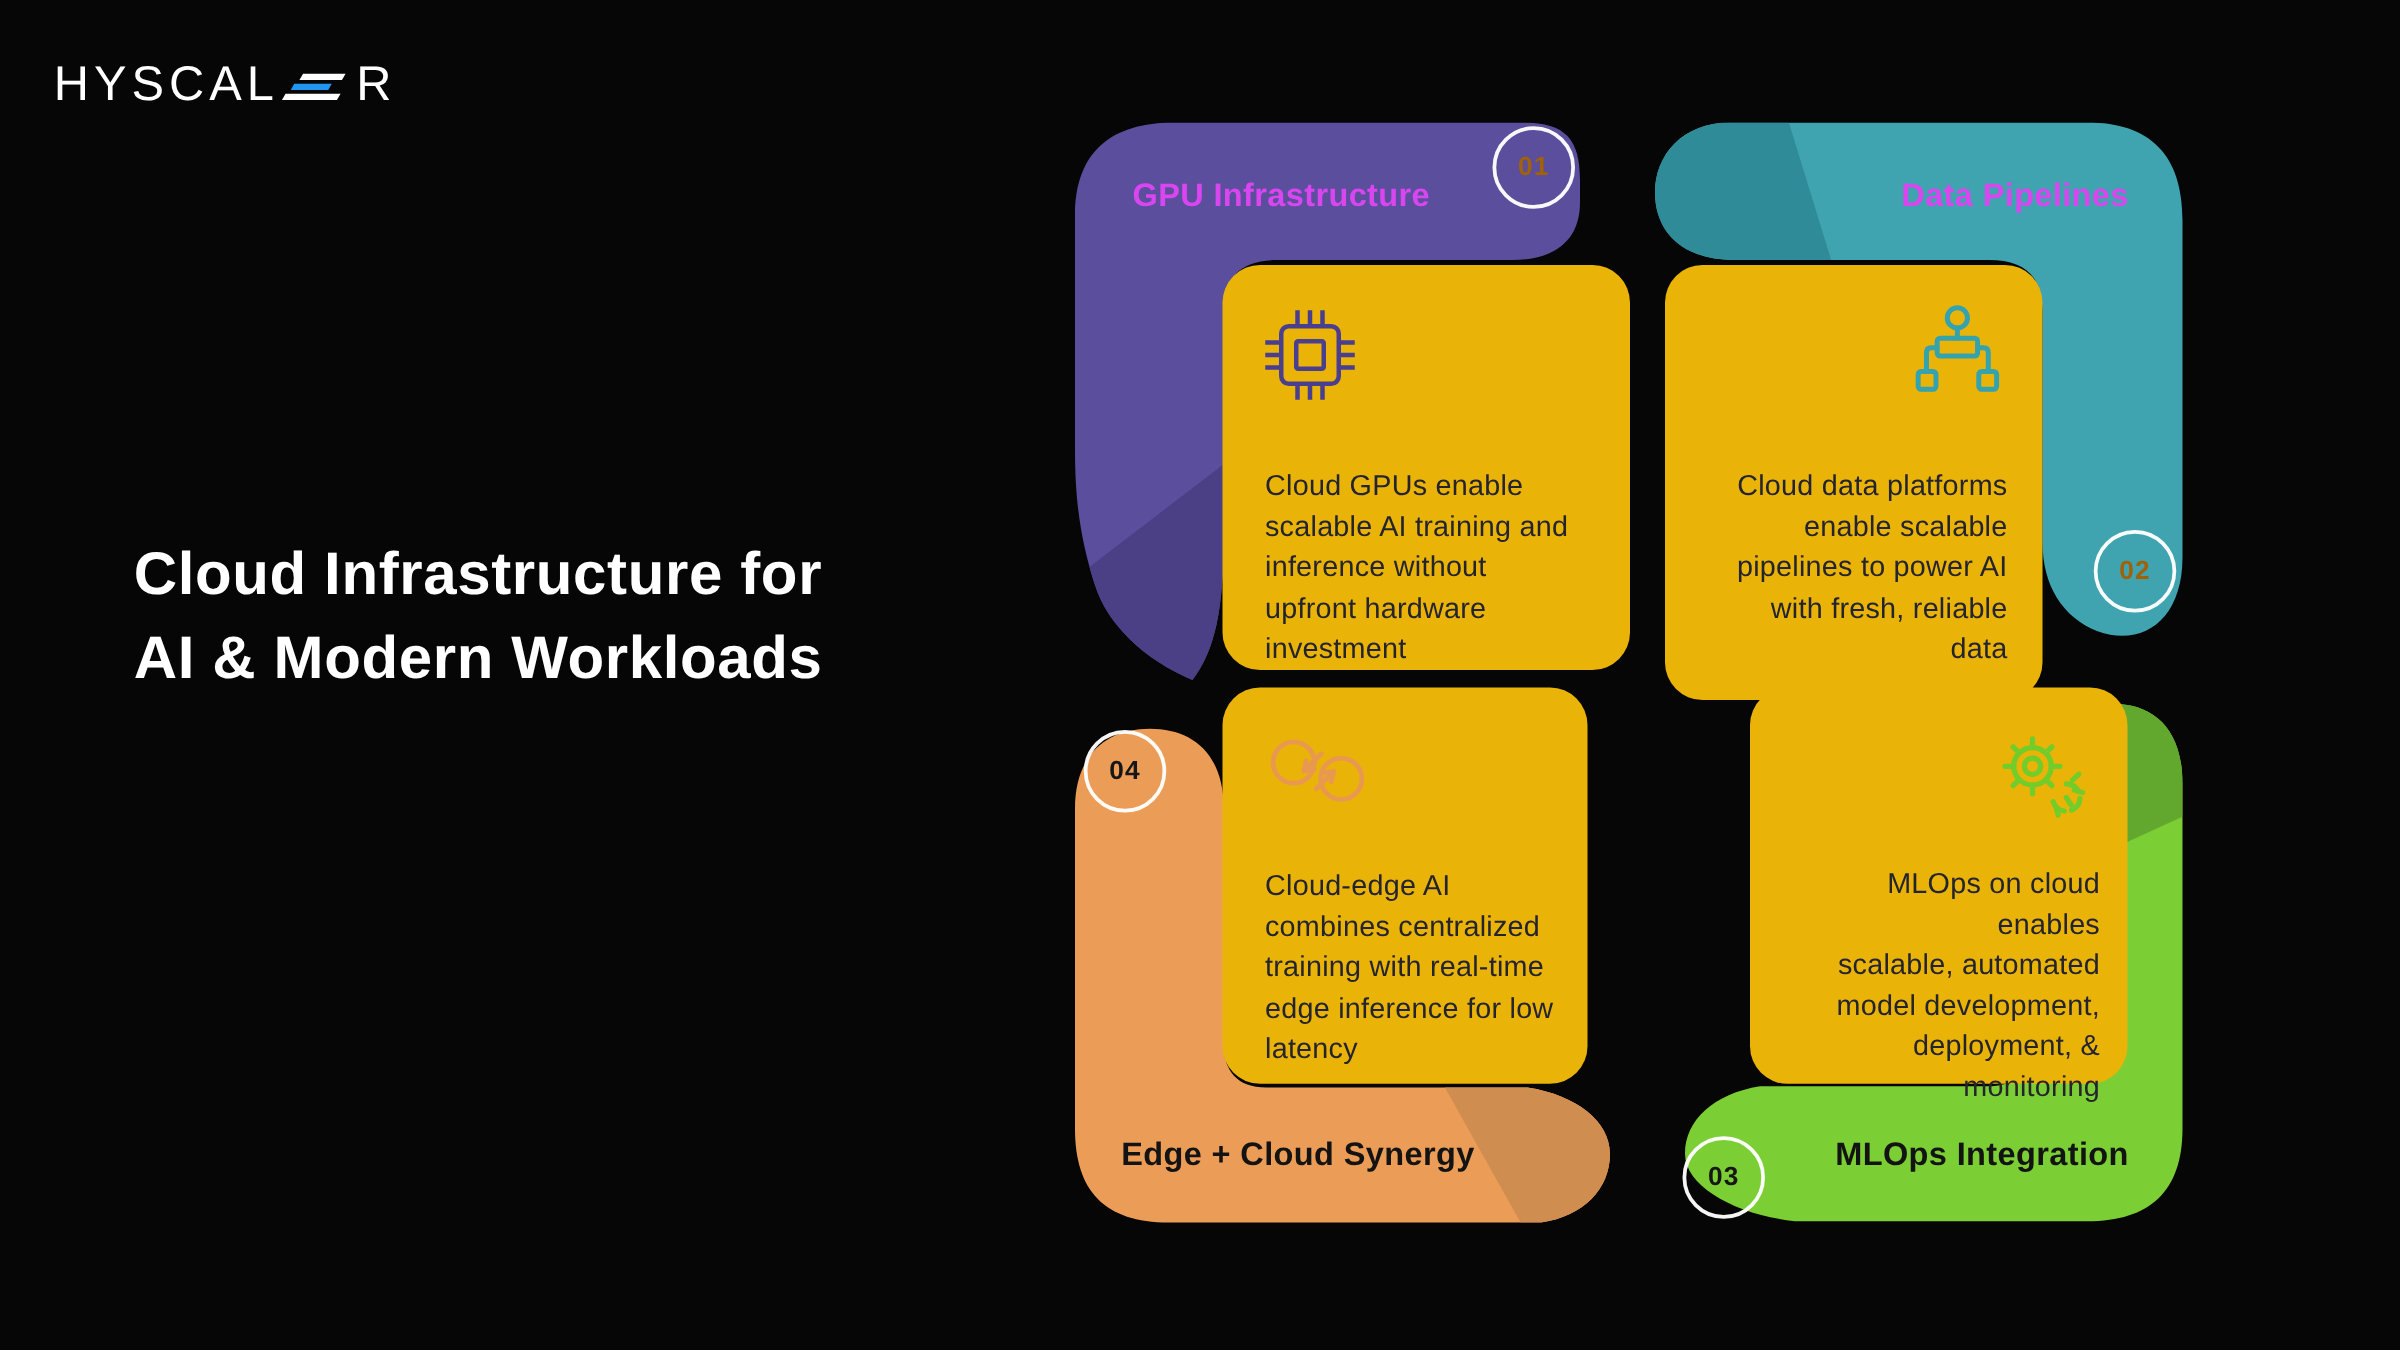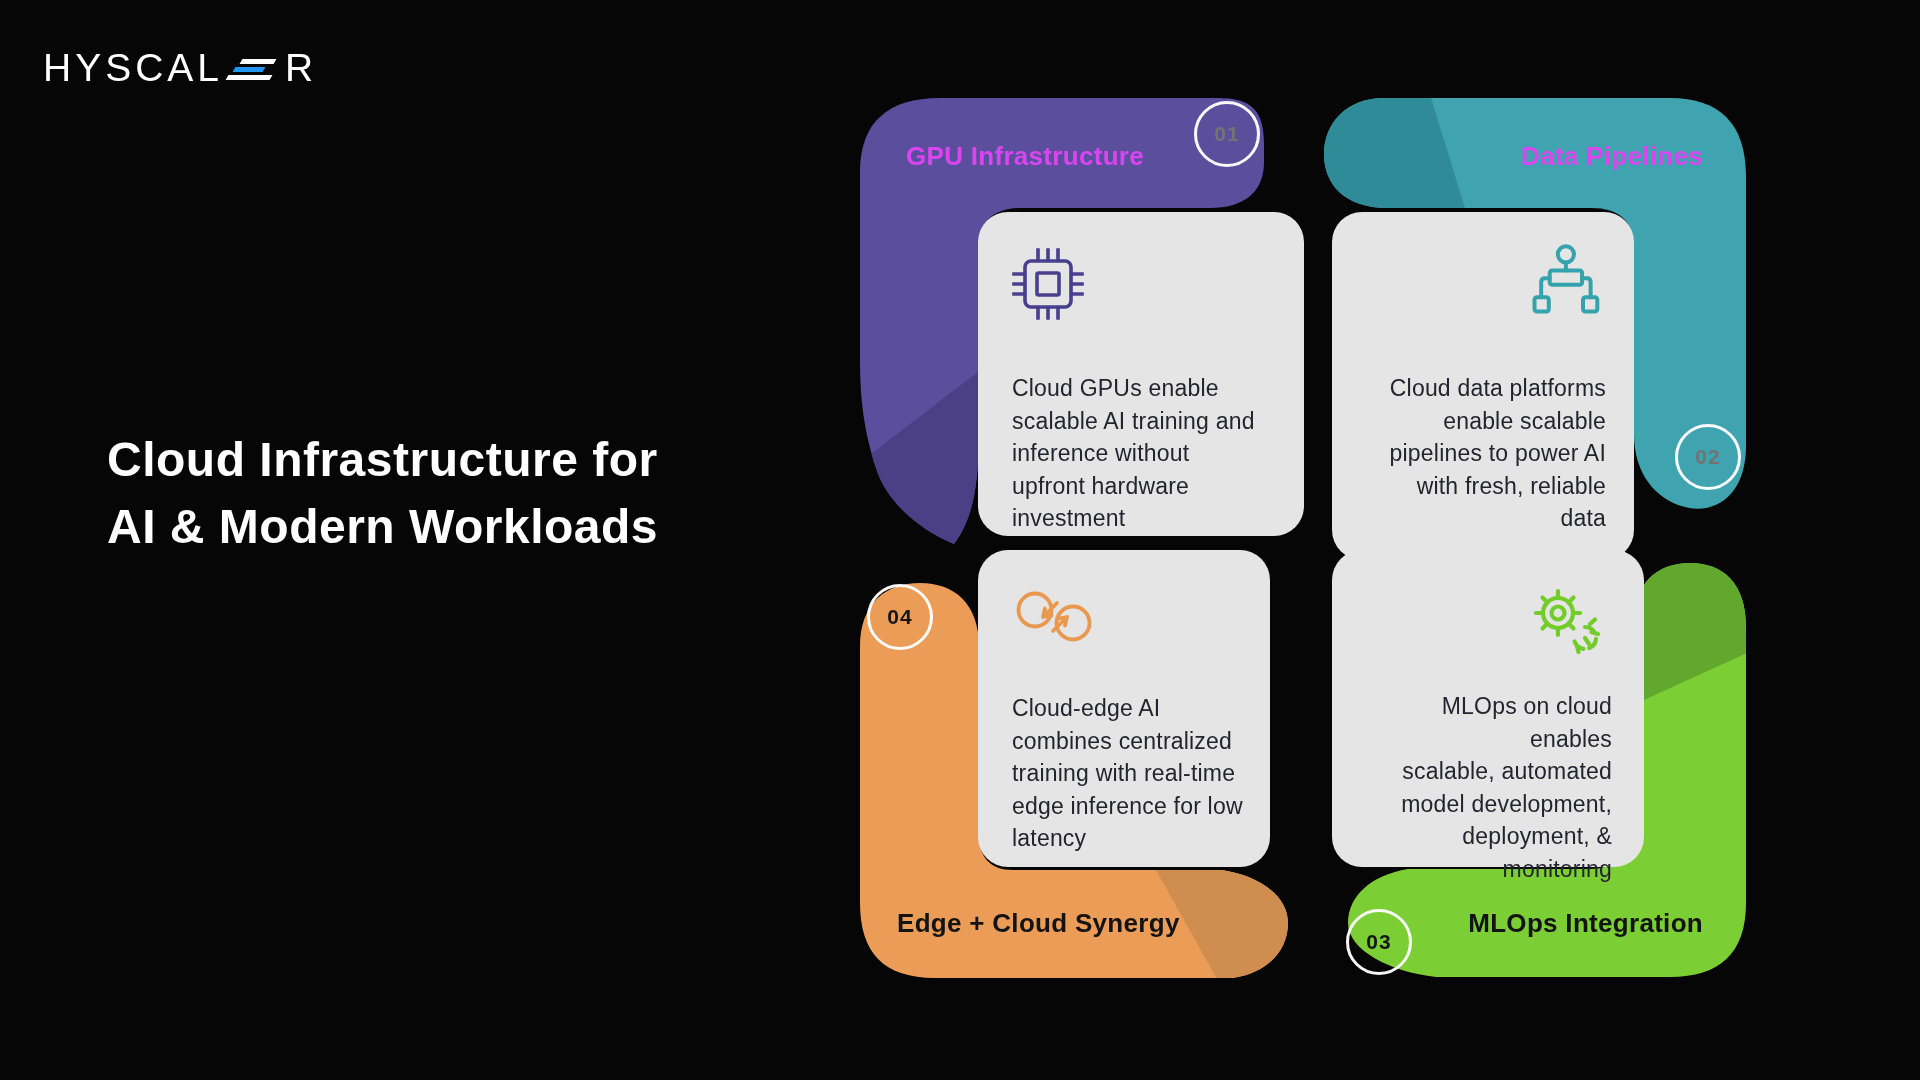--- a/index.html
+++ b/index.html
@@ -17,38 +17,38 @@
   .logo .ebars .bar.b3{left:0px;top:19px;width:44px;}
   
   .main-title{
     position:absolute;left:107px;top:426px;width:660px;
     color:#fff;font-size:48px;font-weight:700;line-height:67px;letter-spacing:.5px;
     white-space:pre-line;
   }
   
   .blob{position:absolute;}
   
-  .card{position:absolute;background:#e5e5e5;border-radius:30px;}
+  .card{position:absolute;background:#eab308;border-radius:30px;}
   .card-body{
     position:absolute;font-size:23px;line-height:32.5px;color:#24242f;
     letter-spacing:.2px;white-space:pre-line;
   }
   .align-right{text-align:right;}
   .card-icon{position:absolute;}
   
   .q-label{position:absolute;font-size:26px;font-weight:700;letter-spacing:.3px;}
   .q-label.light{color:#d946ef;}
   .q-label.dark{color:#131313;}
   
   .num-circle{
     position:absolute;width:60px;height:60px;border:3px solid rgba(255,255,255,.96);
     border-radius:50%;display:flex;align-items:center;justify-content:center;
     font-size:21px;font-weight:700;letter-spacing:1px;
   }
-  .num-circle.light{color:#737373;}
+  .num-circle.light{color:#a16207;}
   .num-circle.dark{color:#161616;}
 </style>
 </head>
 <body>
 
 <div id="canvas">
 
   <div class="logo">
     <span class="word">HYSCAL</span>
     <span class="ebars">
@@ -166,21 +166,21 @@
         <path d="M43 45 L57 31 M57 31 L48.5 32.5 M57 31 L55 39.5"></path>
       </g>
     </svg>
     <div class="card-body" style="left:34px;top:490px;width:280px;top:142px;">Cloud-edge AI
 combines centralized
 training with real-time
 edge inference for low
 latency</div>
   </div>
 
-  <div class="card" style="left:1332px;top:550px;width:302px;height:317px;padding-left:10px;">
+  <div class="card" style="left:1400px;top:550px;width:302px;height:317px;">
     <svg class="card-icon" style="left:190px;top:30px;" width="84" height="80" viewBox="0 0 84 80">
       <g fill="none" stroke-width="4.2" stroke-linecap="round" stroke="#72cc29">
         <circle cx="36" cy="33" r="15"></circle>
         <circle cx="36" cy="33" r="6.5"></circle>
         <path d="M51 33 L58 33 M46.6 43.6 L51.5 48.5 M36 48 L36 55 M25.4 43.6 L20.5 48.5 M21 33 L14 33 M25.4 22.4 L20.5 17.5 M36 18 L36 11 M46.6 22.4 L51.5 17.5"></path>
         <path d="M63 47 A 11 11 0 1 1 52 58" stroke-dasharray="12 6"></path>
         <path d="M63 58 L67 64 M69.5 52 L76 54 M68 44 L73 39.5 M55 66 L56.5 72"></path>
       </g>
     </svg>
     <div class="card-body align-right" style="left:24px;top:140px;width:256px;">MLOps on cloud enables

